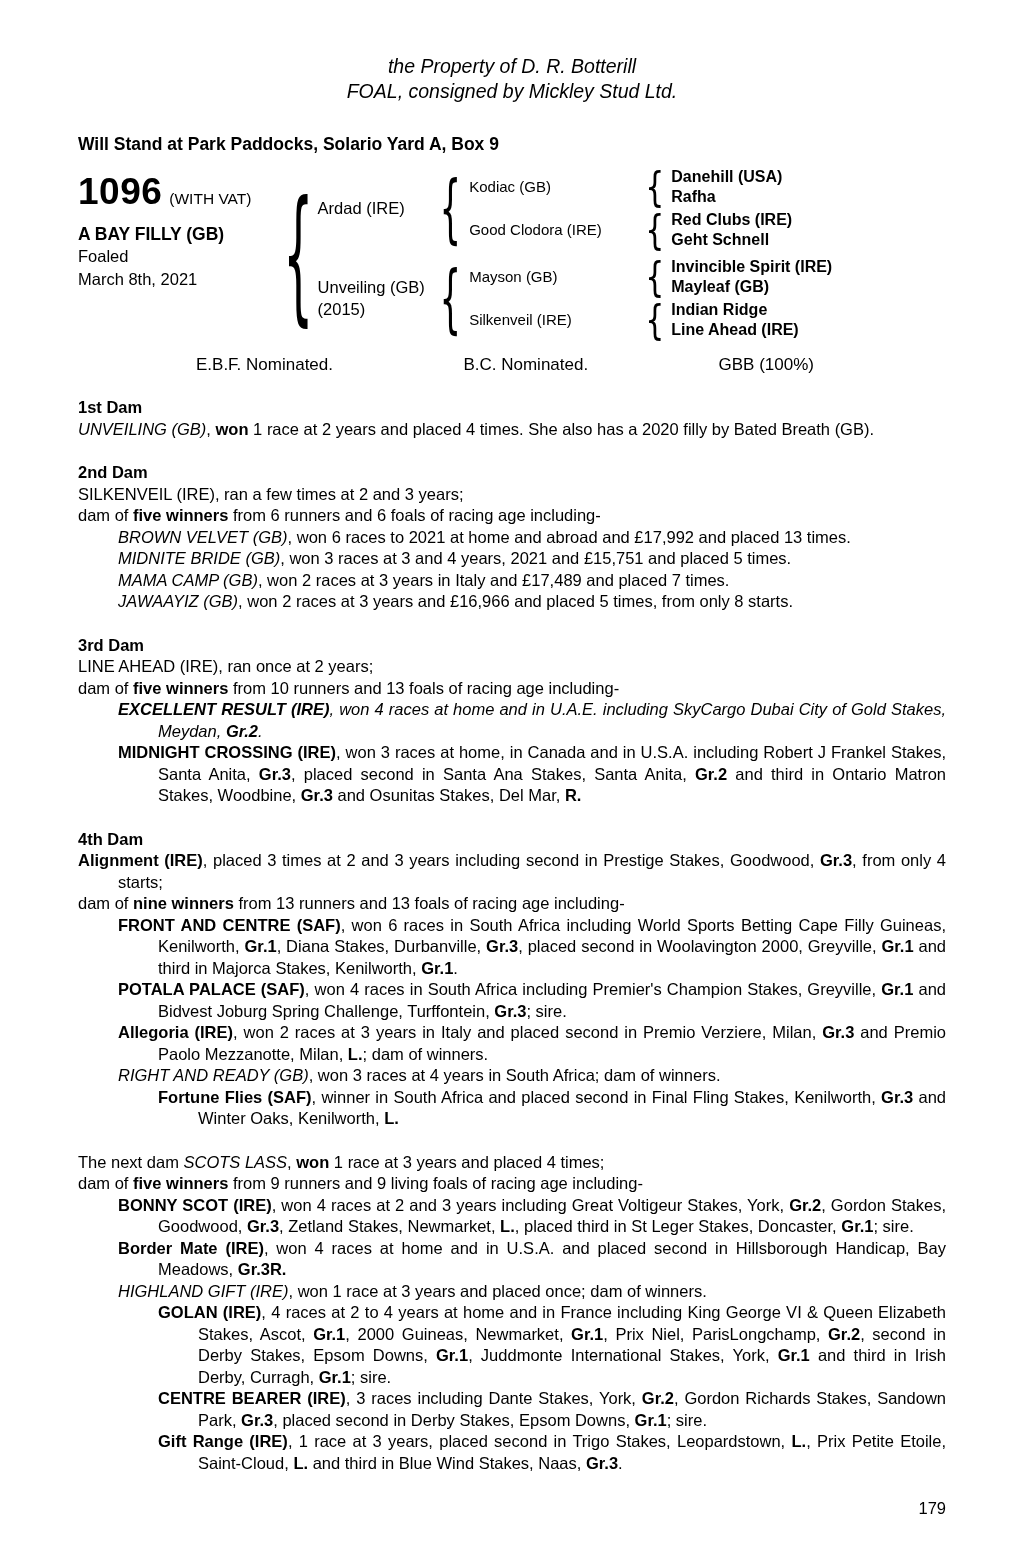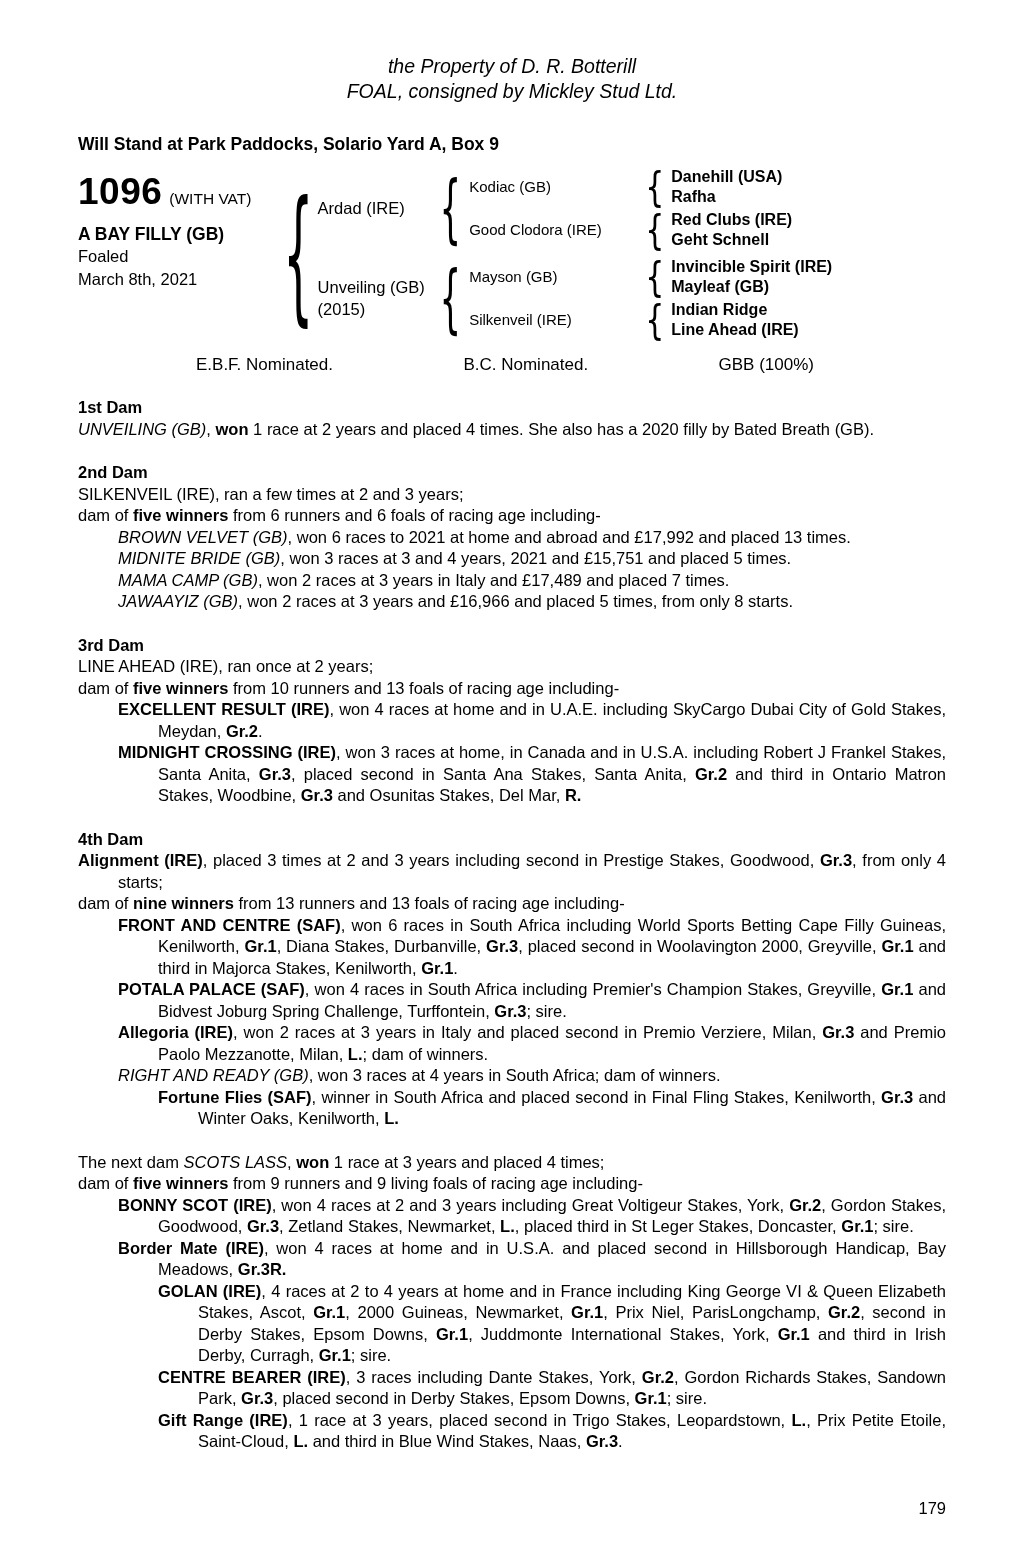--- a/index.html
+++ b/index.html
@@ -191,38 +191,39 @@
           <p class="para" style="padding-left: 0px; text-indent: 0px;"><span>dam of </span><span class="b">five winners</span><span> from 6 runners and 6 foals of racing age including-</span></p>
           <p class="para" style="padding-left: 80px; text-indent: -40px;"><span class="i">BROWN VELVET (GB)</span><span>, won 6 races to 2021 at home and abroad and £17,992 and placed 13 times.</span></p>
           <p class="para" style="padding-left: 80px; text-indent: -40px;"><span class="i">MIDNITE BRIDE (GB)</span><span>, won 3 races at 3 and 4 years, 2021 and £15,751 and placed 5 times.</span></p>
           <p class="para" style="padding-left: 80px; text-indent: -40px;"><span class="i">MAMA CAMP (GB)</span><span>, won 2 races at 3 years in Italy and £17,489 and placed 7 times.</span></p>
           <p class="para" style="padding-left: 80px; text-indent: -40px;"><span class="i">JAWAAYIZ (GB)</span><span>, won 2 races at 3 years and £16,966 and placed 5 times, from only 8 starts.</span></p>
         </div>
         <div class="dam-section">
           <div class="dam-heading">3rd Dam</div>
           <p class="para" style="padding-left: 40px; text-indent: -40px;"><span>LINE AHEAD (IRE), ran once at 2 years;</span></p>
           <p class="para" style="padding-left: 0px; text-indent: 0px;"><span>dam of </span><span class="b">five winners</span><span> from 10 runners and 13 foals of racing age including-</span></p>
-          <p class="para" style="padding-left: 80px; text-indent: -40px;"><span class="b">EXCELLENT RESULT (IRE)</span><span>, won 4 races at home and in U.A.E. including SkyCargo Dubai City of Gold Stakes, Meydan, </span><span class="b">Gr.2</span><span>.</span></p>
+          <p class="para" style="padding-left: 80px; text-indent: -40px; font-style: italic;"><span class="b">EXCELLENT RESULT (IRE)</span><span>, won 4 races at home and in U.A.E. including SkyCargo Dubai City of Gold Stakes, Meydan, </span><span class="b">Gr.2</span><span>.</span></p>
           <p class="para" style="padding-left: 80px; text-indent: -40px;"><span class="b">MIDNIGHT CROSSING (IRE)</span><span>, won 3 races at home, in Canada and in U.S.A. including Robert J Frankel Stakes, Santa Anita, </span><span class="b">Gr.3</span><span>, placed second in Santa Ana Stakes, Santa Anita, </span><span class="b">Gr.2</span><span> and third in Ontario Matron Stakes, Woodbine, </span><span class="b">Gr.3</span><span> and Osunitas Stakes, Del Mar, </span><span class="b">R.</span></p>
         </div>
         <div class="dam-section">
           <div class="dam-heading">4th Dam</div>
           <p class="para" style="padding-left: 40px; text-indent: -40px;"><span class="b">Alignment (IRE)</span><span>, placed 3 times at 2 and 3 years including second in Prestige Stakes, Goodwood, </span><span class="b">Gr.3</span><span>, from only 4 starts;</span></p>
           <p class="para" style="padding-left: 0px; text-indent: 0px;"><span>dam of </span><span class="b">nine winners</span><span> from 13 runners and 13 foals of racing age including-</span></p>
           <p class="para" style="padding-left: 80px; text-indent: -40px;"><span class="b">FRONT AND CENTRE (SAF)</span><span>, won 6 races in South Africa including World Sports Betting Cape Filly Guineas, Kenilworth, </span><span class="b">Gr.1</span><span>, Diana Stakes, Durbanville, </span><span class="b">Gr.3</span><span>, placed second in Woolavington 2000, Greyville, </span><span class="b">Gr.1</span><span> and third in Majorca Stakes, Kenilworth, </span><span class="b">Gr.1</span><span>.</span></p>
           <p class="para" style="padding-left: 80px; text-indent: -40px;"><span class="b">POTALA PALACE (SAF)</span><span>, won 4 races in South Africa including Premier's Champion Stakes, Greyville, </span><span class="b">Gr.1</span><span> and Bidvest Joburg Spring Challenge, Turffontein, </span><span class="b">Gr.3</span><span>; sire.</span></p>
           <p class="para" style="padding-left: 80px; text-indent: -40px;"><span class="b">Allegoria (IRE)</span><span>, won 2 races at 3 years in Italy and placed second in Premio Verziere, Milan, </span><span class="b">Gr.3</span><span> and Premio Paolo Mezzanotte, Milan, </span><span class="b">L.</span><span>; dam of winners.</span></p>
           <p class="para" style="padding-left: 80px; text-indent: -40px;"><span class="i">RIGHT AND READY (GB)</span><span>, won 3 races at 4 years in South Africa; dam of winners.</span></p>
           <p class="para" style="padding-left: 120px; text-indent: -40px;"><span class="b">Fortune Flies (SAF)</span><span>, winner in South Africa and placed second in Final Fling Stakes, Kenilworth, </span><span class="b">Gr.3</span><span> and Winter Oaks, Kenilworth, </span><span class="b">L.</span></p>
         </div>
         <div class="dam-section">
           <p class="para" style="padding-left: 40px; text-indent: -40px;"><span>The next dam </span><span class="i">SCOTS LASS</span><span>, </span><span class="b">won</span><span> 1 race at 3 years and placed 4 times;</span></p>
           <p class="para" style="padding-left: 0px; text-indent: 0px;"><span>dam of </span><span class="b">five winners</span><span> from 9 runners and 9 living foals of racing age including-</span></p>
           <p class="para" style="padding-left: 80px; text-indent: -40px;"><span class="b">BONNY SCOT (IRE)</span><span>, won 4 races at 2 and 3 years including Great Voltigeur Stakes, York, </span><span class="b">Gr.2</span><span>, Gordon Stakes, Goodwood, </span><span class="b">Gr.3</span><span>, Zetland Stakes, Newmarket, </span><span class="b">L.</span><span>, placed third in St Leger Stakes, Doncaster, </span><span class="b">Gr.1</span><span>; sire.</span></p>
           <p class="para" style="padding-left: 80px; text-indent: -40px;"><span class="b">Border Mate (IRE)</span><span>, won 4 races at home and in U.S.A. and placed second in Hillsborough Handicap, Bay Meadows, </span><span class="b">Gr.3R.</span></p>
+          <p class="para" style="padding-left: 80px; text-indent: -40px;"><span class="i">HIGHLAND GIFT (IRE)</span><span>, won 1 race at 3 years and placed once; dam of winners.</span></p>
           <p class="para" style="padding-left: 120px; text-indent: -40px;"><span class="b">GOLAN (IRE)</span><span>, 4 races at 2 to 4 years at home and in France including King George VI &amp; Queen Elizabeth Stakes, Ascot, </span><span class="b">Gr.1</span><span>, 2000 Guineas, Newmarket, </span><span class="b">Gr.1</span><span>, Prix Niel, ParisLongchamp, </span><span class="b">Gr.2</span><span>, second in Derby Stakes, Epsom Downs, </span><span class="b">Gr.1</span><span>, Juddmonte International Stakes, York, </span><span class="b">Gr.1</span><span> and third in Irish Derby, Curragh, </span><span class="b">Gr.1</span><span>; sire.</span></p>
           <p class="para" style="padding-left: 120px; text-indent: -40px;"><span class="b">CENTRE BEARER (IRE)</span><span>, 3 races including Dante Stakes, York, </span><span class="b">Gr.2</span><span>, Gordon Richards Stakes, Sandown Park, </span><span class="b">Gr.3</span><span>, placed second in Derby Stakes, Epsom Downs, </span><span class="b">Gr.1</span><span>; sire.</span></p>
           <p class="para" style="padding-left: 120px; text-indent: -40px;"><span class="b">Gift Range (IRE)</span><span>, 1 race at 3 years, placed second in Trigo Stakes, Leopardstown, </span><span class="b">L.</span><span>, Prix Petite Etoile, Saint-Cloud, </span><span class="b">L.</span><span> and third in Blue Wind Stakes, Naas, </span><span class="b">Gr.3</span><span>.</span></p>
         </div>
       </div>
 
   </div>
 
   <div class="page-number">179</div>
 </div>

